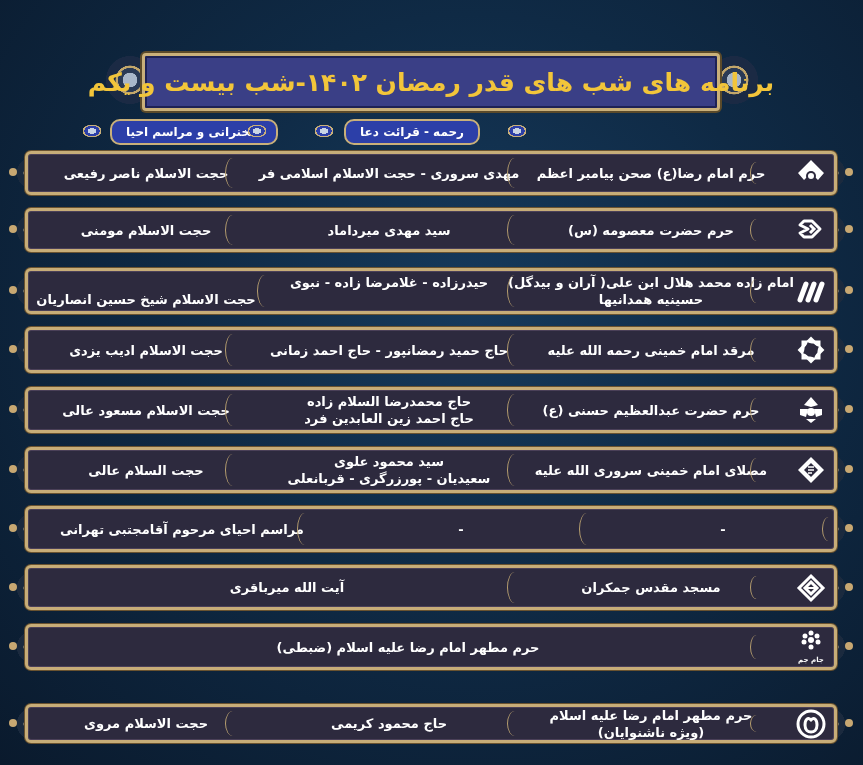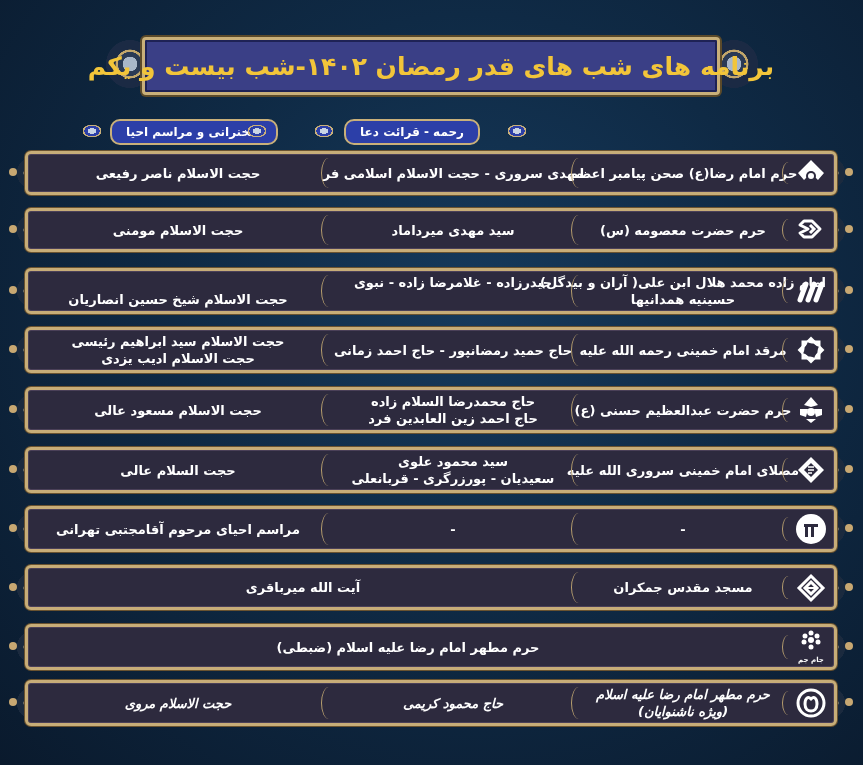--- a/index.html
+++ b/index.html
@@ -3,21 +3,21 @@
 <meta charset="utf-8">
 <style>
   html, body { margin:0; padding:0; }
   body {
     width:863px; height:765px; overflow:hidden;
     background: radial-gradient(ellipse at 55% 40%, #163a5c 0%, #0f2a45 45%, #0a1a2d 100%);
     font-family: "DejaVu Sans", sans-serif;
     position:relative;
   }
   .title-wrap {
-    position:absolute; left:112px; top:32px; width:638px; height:62px;
+    position:absolute; left:112px; top:48px; width:638px; height:62px;
   }
   .title-orn {
     position:absolute; top:4px; width:56px; height:56px;
     background: radial-gradient(circle, #a9b7c9 0 18%, #2a3a55 19% 30%, #c2a66a 31% 36%, #1b2a44 37% 60%, transparent 61%);
   }
   .title-orn.left { left:-10px; }
   .title-orn.right { right:-12px; }
   .title-box {
     position:absolute; left:30px; right:30px; top:5px; height:52px;
     background:#3a3f86;
@@ -67,21 +67,21 @@
     background:#2d2a3e;
     border:3px solid #c7ad78;
     box-shadow: 0 0 0 1px #6a5330, inset 0 0 0 1px #4a4058;
     border-radius:6px;
     display:flex; flex-direction:row-reverse; align-items:stretch;
     direction:rtl;
   }
   .cell {
     display:flex; flex-direction:column; align-items:center; justify-content:center;
     color:#ffffff; font-weight:bold; font-size:13px; line-height:17px;
-    text-align:center; white-space:nowrap; position:relative;
+    text-align:center; white-space:nowrap; position:relative;padding-left:32px;
   }
   .cell.logo { width:46px; flex:0 0 46px; order:4;justify-content:center; }
   .cell.place { width:210px; flex:0 0 210px; order:3; }
   .cell.madah { width:250px; flex:0 0 250px; order:2; }
   .cell.speech { flex:1 1 auto; order:1; }
   .cell.full { flex:1 1 auto; order:2; }
   .cell.place::before, .cell.madah::before {
     content:""; position:absolute; left:-7px; top:4px; bottom:4px; width:12px;
     border-left:1px solid #b79f6f;
     border-radius:60% 0 0 60% / 50% 0 0 50%;
@@ -185,21 +185,20 @@
       <div class="cell logo">
         <svg width="30" height="30" viewBox="0 0 30 30">
           <rect x="7" y="7" width="16" height="16" fill="none" stroke="#fff" stroke-width="3"></rect>
           <rect x="7" y="7" width="16" height="16" fill="none" stroke="#fff" stroke-width="3" transform="rotate(45 15 15)"></rect>
           <rect x="9" y="9" width="12" height="12" fill="#2d2a3e" transform="rotate(22 15 15)"></rect>
         </svg>
       </div>
       <div class="cell place">مرقد امام خمینی رحمه الله علیه</div>
       <div class="cell madah">حاج حمید رمضانپور - حاج احمد زمانی</div>
       <div class="cell speech">
-        <span>حجت الاسلام سید ابراهیم رئیسی</span>
         <span>حجت الاسلام ادیب یزدی</span>
       </div>
     </div>
   </div>
 
   <div class="row" style="top:387px;height:46px;">
     <div class="row-orn left"></div>
     <div class="row-orn right"></div>
     <div class="row-box">
       <div class="cell logo">
@@ -288,21 +287,21 @@
             <circle cx="8" cy="12" r="2.5"></circle>
             <circle cx="15" cy="17" r="2.5"></circle>
           </g>
         </svg>
         <span style="font-size:7px;line-height:8px;">جام جم</span>
       </div>
       <div class="cell full">حرم مطهر امام رضا علیه اسلام (ضبطی)</div>
     </div>
   </div>
 
-  <div class="row" style="top:680px;height:46px;font-style:italic;">
+  <div class="row" style="top:704px;height:39px;">
     <div class="row-orn left"></div>
     <div class="row-orn right"></div>
     <div class="row-box">
       <div class="cell logo">
         <svg width="30" height="30" viewBox="0 0 30 30">
           <circle cx="15" cy="15" r="13" fill="none" stroke="#fff" stroke-width="3"></circle>
           <path d="M9 16 C9 10 12 8 15 11 C18 8 21 10 21 16 C21 21 18 23 15 23 C12 23 9 21 9 16 Z" fill="none" stroke="#fff" stroke-width="3"></path>
         </svg>
       </div>
       <div class="cell place">

